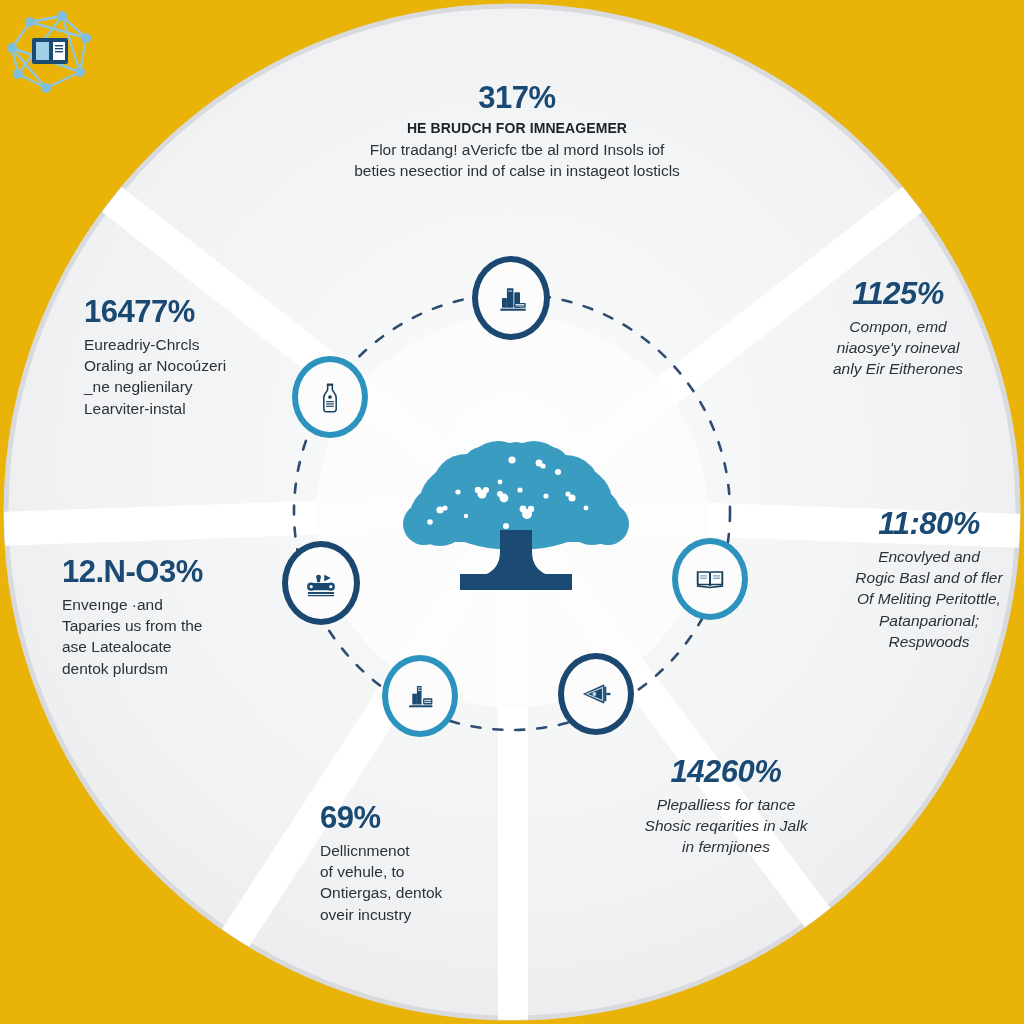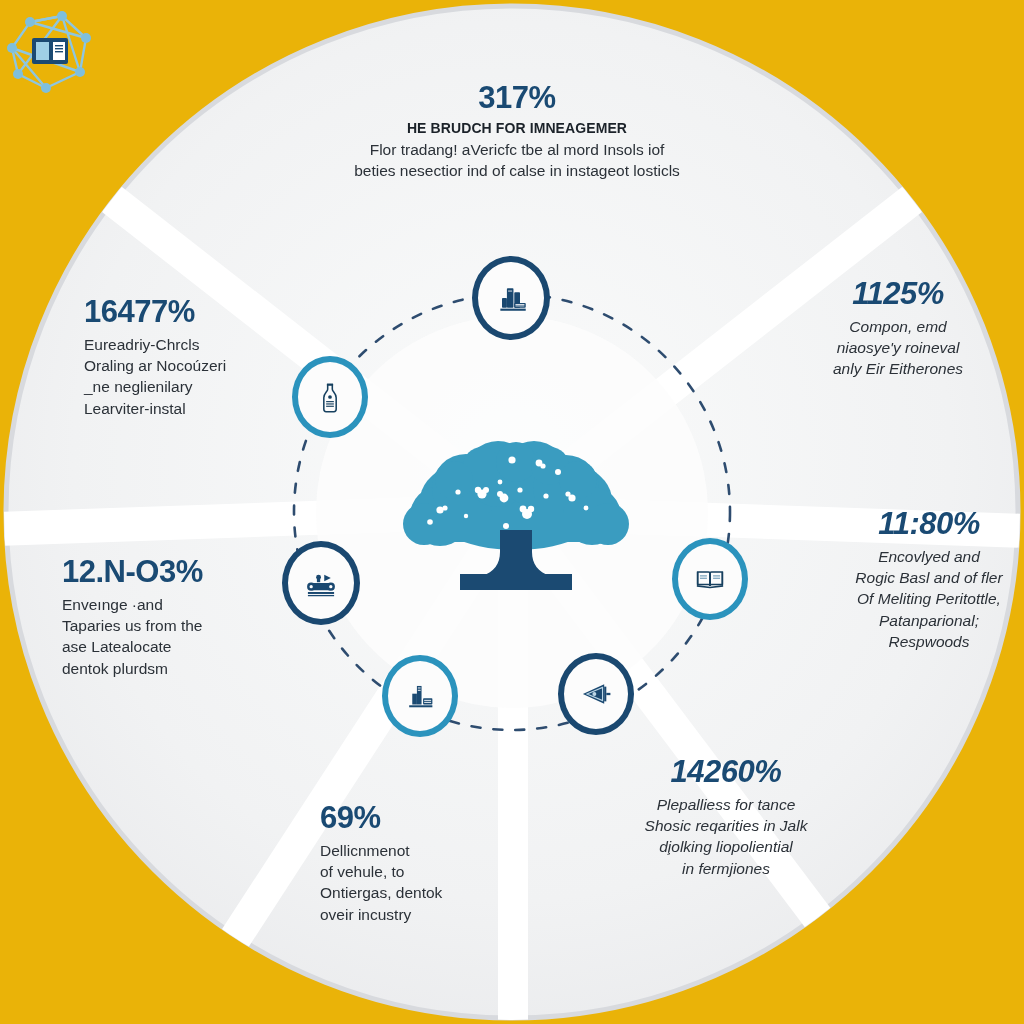--- a/index.html
+++ b/index.html
@@ -334,21 +334,20 @@
     <div class="body">Rogic Basl and of fler</div>
     <div class="body">Of Meliting Peritottle,</div>
     <div class="body">Patanparional;</div>
     <div class="body">Respwoods</div>
   </div>
 
   <div class="seg-text align-left" id="seg-lowright">
     <div class="pct">14260%</div>
     <div class="body">Plepalliess for tance</div>
     <div class="body">Shosic reqarities in Jalk</div>
-    <div class="body">di̧olking liopoliential</div>
     <div class="body">in fermjiones</div>
   </div>
 
   <div class="seg-text align-right" id="seg-bottom">
     <div class="pct">69%</div>
     <div class="body">Dellicnmenot</div>
     <div class="body">of vehule, to</div>
     <div class="body">Ontiergas, dentok</div>
     <div class="body">oveir incustry</div>
   </div>

